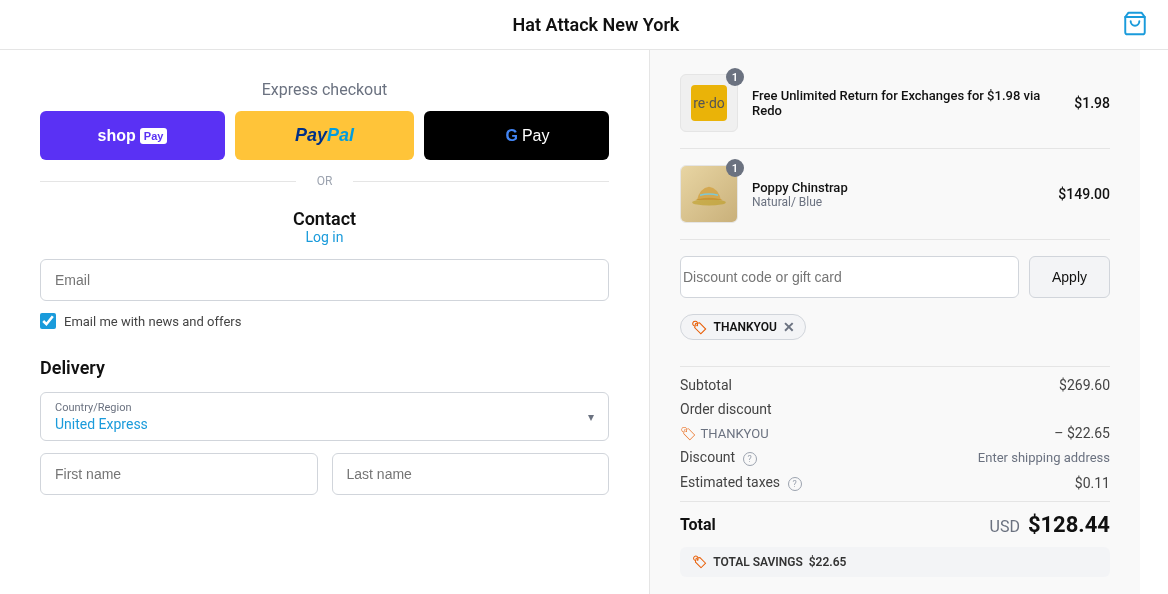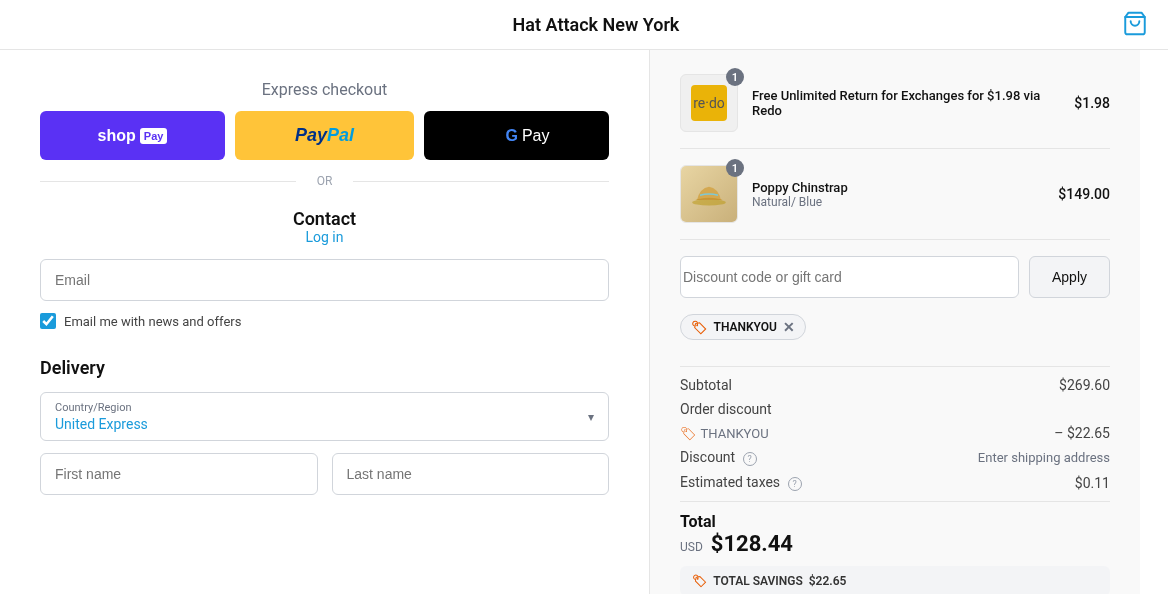--- a/index.html
+++ b/index.html
@@ -144,24 +144,24 @@
 
     .summary-line {
       display: flex; justify-content: space-between; align-items: center;
       margin-bottom: 8px; font-size: 14px; color: #444;
     }
     .summary-line.discount-line { color: #444; }
     .discount-sub { display: flex; align-items: center; gap: 4px; font-size: 13px; color: #6b7280; }
     .discount-amount { color: #444; }
     .summary-divider { border: none; border-top: 1px solid #e5e5e5; margin: 10px 0; }
     .total-line {
-      display: flex; justify-content: space-between; 
-      font-size: 16px; font-weight: 700; color: #111; margin: 10px 0; flex-direction: column;
-    }
-    .total-usd { font-size: 12px; color: #6b7280; font-weight: 400; margin-right: 4px; }
+      display: flex; justify-content: space-between; align-items: center;
+      font-size: 16px; font-weight: 700; color: #111; margin: 10px 0;
+    }
+    .total-usd { font-size: 16px; color: #6b7280; font-weight: 400; margin-right: 4px; }
     .total-amount { font-size: 22px; font-weight: 700; }
 
     .savings-bar {
       display: flex; align-items: center; gap: 6px;
       background: #f3f4f6; border-radius: 6px; padding: 8px 12px;
       font-size: 12px; font-weight: 600; color: #333; margin-top: 10px;
     }
     .savings-icon { color: #e85d04; }
 
     .info-icon {

